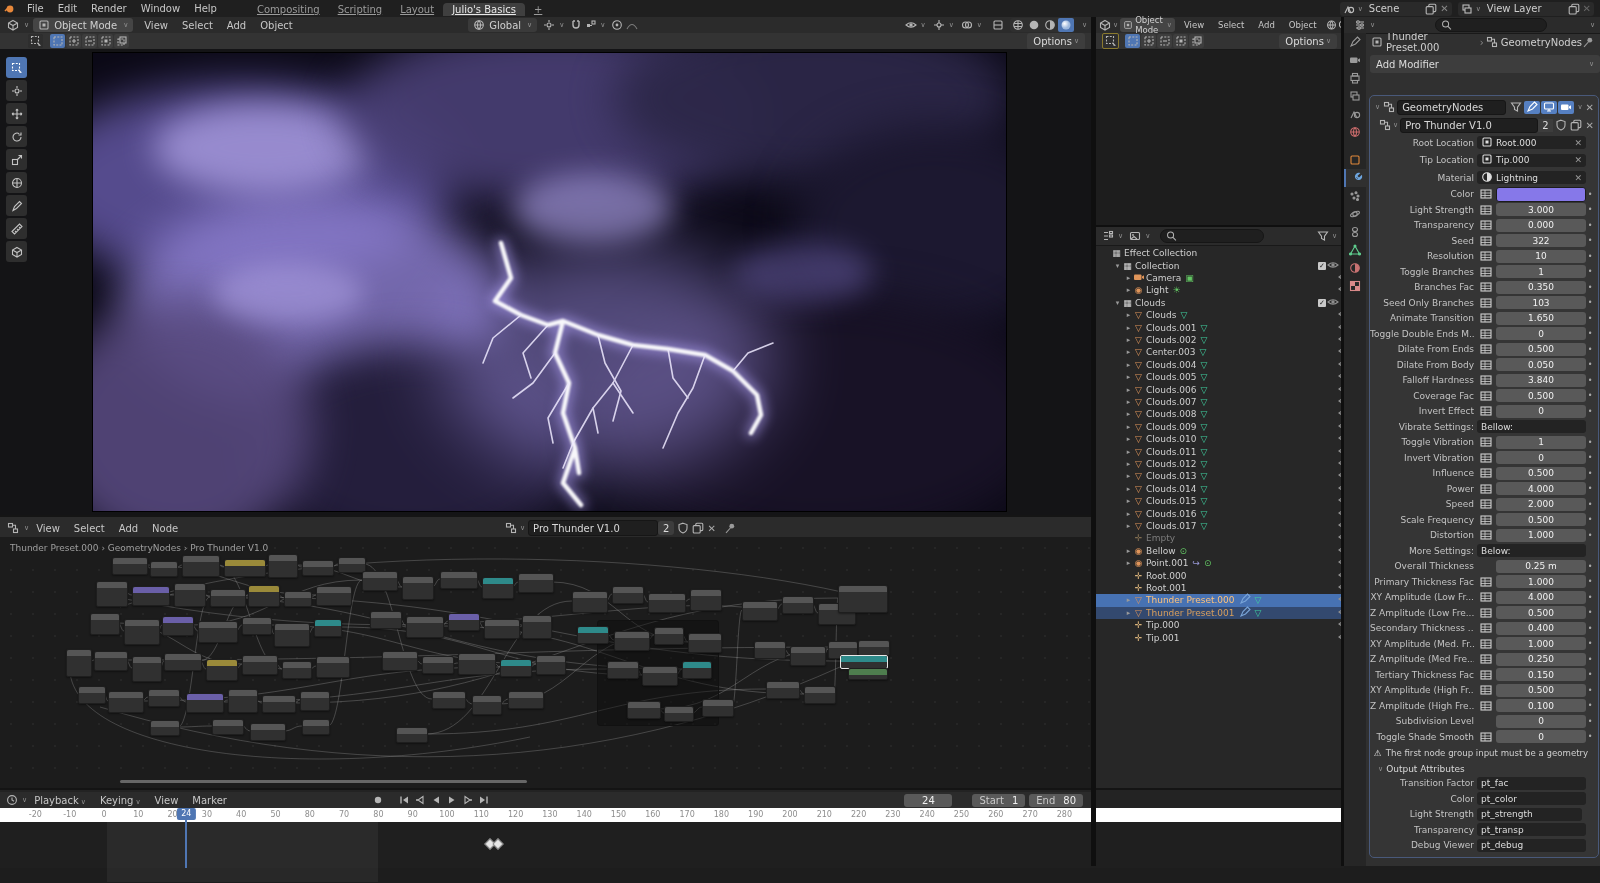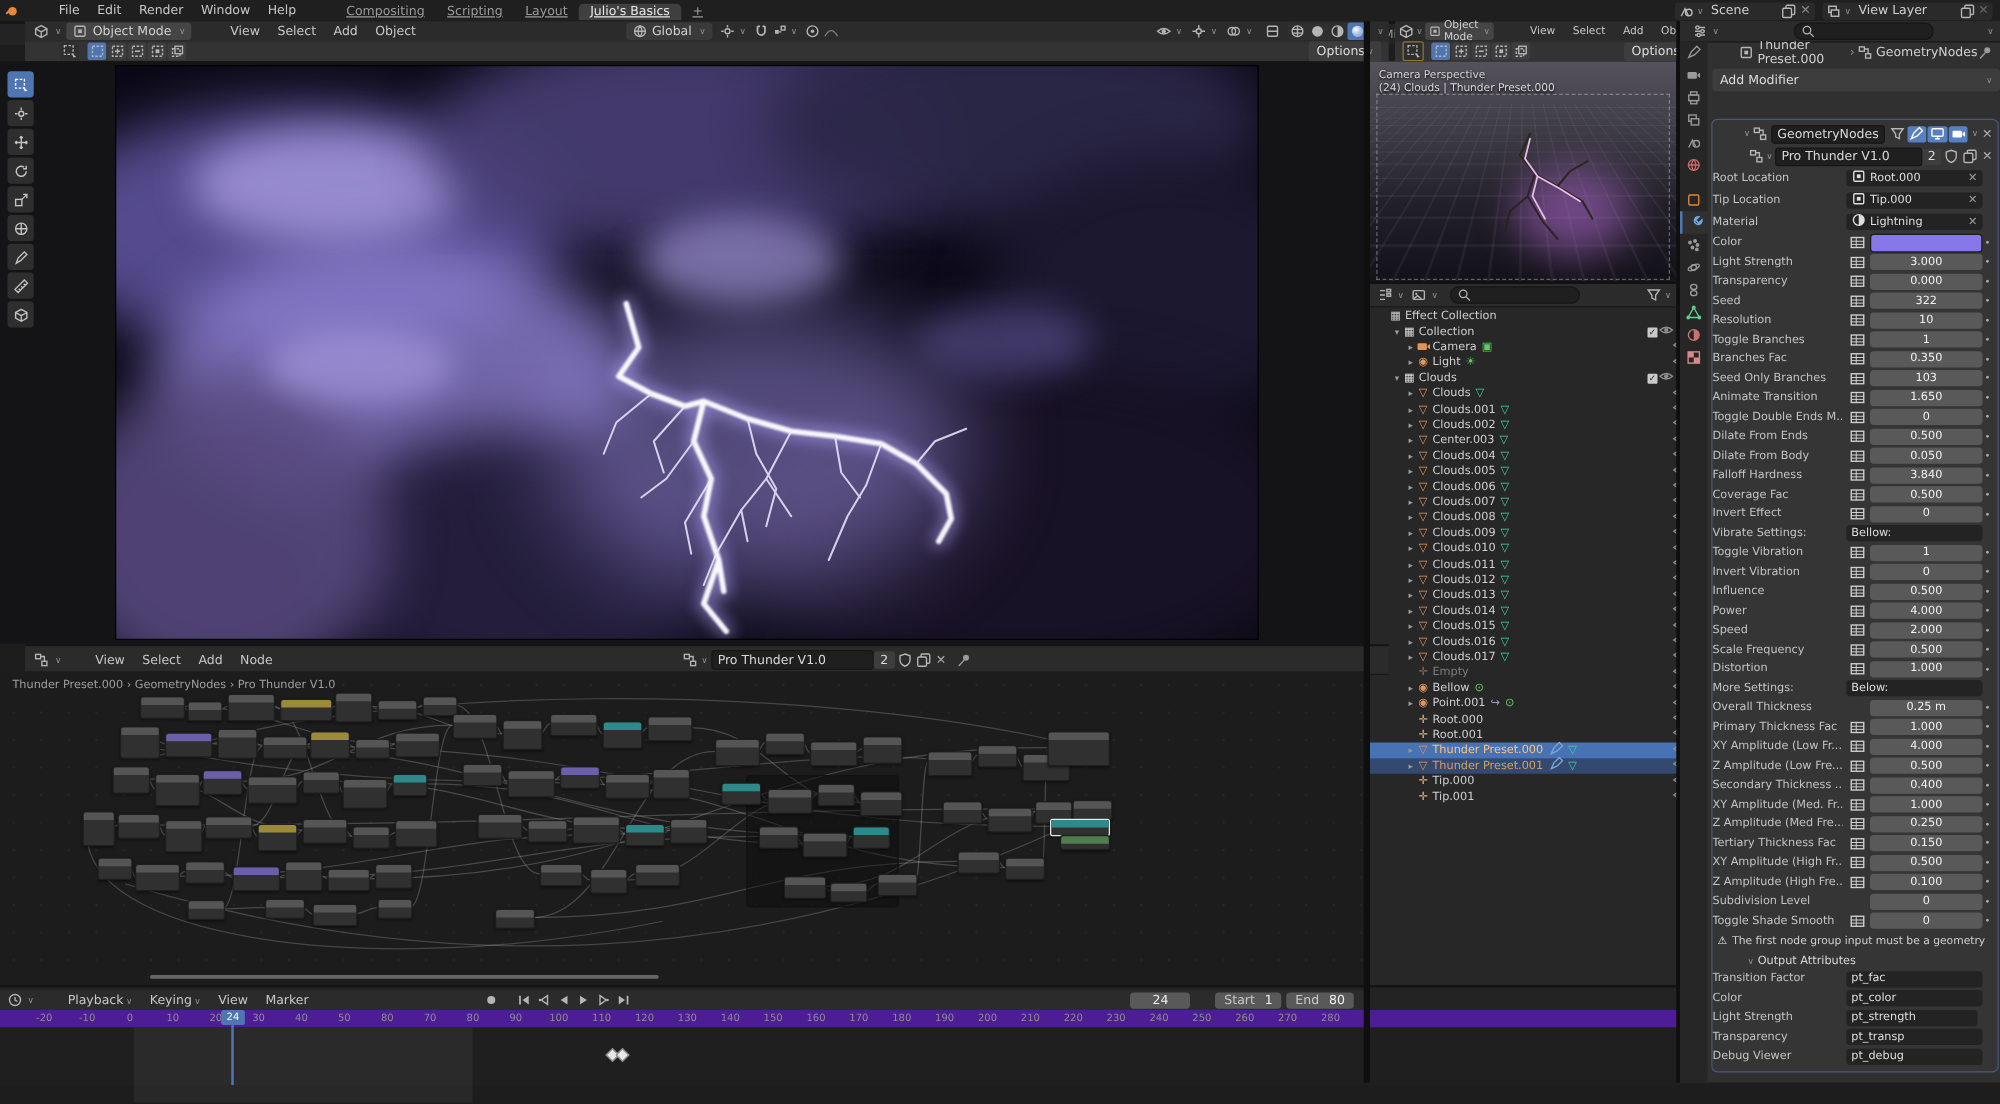--- a/index.html
+++ b/index.html
@@ -1,20 +1,20 @@
 <!DOCTYPE html>
 <html><head>
 <meta charset="utf-8">
 <style>
   html,body{margin:0;padding:0;background:#101010;}
   #app{position:relative;width:1600px;height:883px;overflow:hidden;
        font-family:"DejaVu Sans","Liberation Sans",sans-serif;font-size:10px;color:#cfcfcf;
        background:#1d1d1d;-webkit-font-smoothing:antialiased;}
   .abs{position:absolute;}
-  .row{display:flex;align-items:center;margin-left:20px;}
+  .row{display:flex;align-items:center;}
   .hdr{background:#2b2b2b;border-bottom:1px solid #191919;}
   .mi{padding:0 7px;color:#c7c7c7;cursor:default;}
   .chev{color:#8f8f8f;font-size:7px;margin-left:2px;}
   .btn{background:#454545;border-radius:3px;color:#dcdcdc;display:inline-flex;align-items:center;padding:1px 6px;height:15px;}
   .darkfield{background:#1f1f1f;border:1px solid #161616;border-radius:3px;color:#d8d8d8;display:flex;align-items:center;padding:0 4px;}
   .ico{display:inline-flex;align-items:center;justify-content:center;color:#b5b5b5;}
   .ico svg{display:block;}
   
   #topbar{left:0;top:0;width:1600px;height:17px;background:#1f1f1f;border-bottom:1px solid #131313;display:flex;align-items:center;}
   .tab{padding:1px 9px;color:#9b9b9b;border-radius:4px 4px 0 0;margin-top:1px;text-decoration:underline;}
@@ -57,41 +57,41 @@
   .ochk{width:8px;height:8px;background:#c9c9c9;border-radius:1px;color:#222;font-size:7px;line-height:8px;text-align:center;position:absolute;right:32px;}
   
   #props{left:1344px;top:17px;width:256px;height:849px;background:#303030;}
   #props-hdr{position:absolute;left:0;top:0;width:100%;height:16px;background:#2b2b2b;border-bottom:1px solid #191919;display:flex;align-items:center;}
   #proptabs{position:absolute;left:0;top:16px;width:22px;height:833px;background:#262626;}
   .ptab{width:22px;height:18px;display:flex;align-items:center;justify-content:center;}
   .ptab.active{background:#303030;border-left:2px solid #4f76b3;}
   #propbody{position:absolute;left:22px;top:16px;width:234px;height:833px;overflow:hidden;}
   #modpanel{position:absolute;left:3px;top:62px;width:228px;border:1px solid #49597a;border-radius:5px;background:#353535;padding-bottom:4px;}
   .prow{display:flex;align-items:center;height:15.5px;padding-right:4px;}
-  .plabel{width:104px;text-align:left;color:#c3c3c3;font-size:9px;white-space:nowrap;overflow:hidden;flex:0 0 104px;}
+  .plabel{width:104px;text-align:right;color:#c3c3c3;font-size:9px;white-space:nowrap;overflow:hidden;flex:0 0 104px;}
   .ptog{width:15px;height:12px;margin-left:4px;color:#cfcfcf;flex:0 0 15px;display:flex;align-items:center;justify-content:center;}
   .pfield{background:#595959;border-radius:3px;height:13px;flex:1;display:flex;align-items:center;justify-content:center;color:#f1f1f1;font-size:9px;margin-left:3px;}
   .pfield.dark{background:#232323;justify-content:flex-start;padding:0 4px;color:#dedede;}
   .pfield.color{border:1px solid #1c1c1c;}
   .pdot{width:8px;text-align:center;color:#a8a8a8;font-size:8px;flex:0 0 8px;}
   .bluebtn{background:#5680c2;border-radius:2px;width:16px;height:13px;display:inline-flex;align-items:center;justify-content:center;color:#fff;margin-left:1px;}
   
   #ne-hdr{left:0;top:515px;width:1091px;height:22px;background:#2b2b2b;border-top:2px solid #151515;border-bottom:1px solid #191919;}
   #ne-canvas{left:0;top:537px;width:1091px;height:251px;background:#1c1c1c;overflow:hidden;
      background-image:radial-gradient(#262626 1px,transparent 1px);background-size:22px 22px;}
   .node{position:absolute;background:#303030;border:1px solid #1e1e1e;border-radius:2px;box-shadow:0 1px 2px rgba(0,0,0,.4);}
   .node .nh{height:6px;border-radius:2px 2px 0 0;}
   .nc0{background:#555555;} .nc1{background:#9a8a3a;} .nc2{background:#6a5fa8;} .nc3{background:#2e8a8a;} .nc4{background:#4e7d4e;}
   .nframe{position:absolute;background:rgba(10,10,10,.45);border:1px solid #111;border-radius:3px;}
   #ne-crumb{position:absolute;left:10px;top:6px;color:#9f9f9f;font-size:9px;}
   #ne-scroll{position:absolute;left:120px;top:243px;width:407px;height:3px;background:#666;border-radius:2px;}
   
   #tl{left:0;top:788px;width:1344px;height:78px;background:#232323;border-top:2px solid #141414;}
   #tl-hdr{position:absolute;left:0;top:2px;width:1091px;height:16px;background:#2b2b2b;border-bottom:1px solid #191919;display:flex;align-items:center;}
-  #tl-ruler{position:absolute;left:0;top:18px;width:1344px;height:14px;background:#4c1d95;}
+  #tl-ruler{position:absolute;left:0;top:18px;width:1344px;height:14px;background:#ffffff;}
   .tick{position:absolute;top:2px;color:#8d8d8d;font-size:8px;transform:translateX(-50%);}
   #tl-tracks{position:absolute;left:0;top:32px;width:1344px;height:46px;background:#1f1f1f;}
   #tl-range{position:absolute;left:107px;top:0;width:271px;height:60px;background:rgba(255,255,255,.05);}
   #playhead{position:absolute;top:18px;width:2px;height:60px;background:#4f76b3;}
   #playbadge{position:absolute;top:18px;transform:translateX(-50%);background:#4f76b3;color:#fff;font-size:8px;padding:0 4px;border-radius:2px;height:12px;line-height:12px;}
   .kf{position:absolute;width:6px;height:6px;background:#e8e8e8;transform:rotate(45deg);border:1px solid #888;}
   .tlfield{background:#595959;border-radius:3px;height:13px;display:flex;align-items:center;justify-content:center;padding:0 7px;color:#f0f0f0;margin-left:4px;}
   .trbtn{width:16px;height:13px;display:flex;align-items:center;justify-content:center;color:#c9c9c9;}
   
   #status{left:0;top:866px;width:1600px;height:17px;background:#232323;border-top:1px solid #101010;display:flex;align-items:center;color:#9a9a9a;font-size:9px;}
@@ -527,36 +527,20 @@
               <rect x="4" y="2" width="6" height="6"></rect>
             </svg>
           </span>
         </span>
     </span>
     <span style="flex:1"></span>
     <span class="btn" style="background:#3d3d3d;margin-right:4px;height:13px">
       <span>Options</span>
         <span class="chev">∨</span>
     </span>
-  </div>
-  <div id="vpcam-canvas" class="abs">
-    <div style="position:absolute;inset:0;background:linear-gradient(180deg,#55525c 0%,#3b3942 35%,#211f28 65%,#131118 100%)"></div>
-    <div id="camgridwrap">
-        <div id="camgrid"></div>
-      </div>
-    <div id="camframe"></div>
-    <div class="blob" style="left:115px;top:85px;width:95px;height:70px;background:#b06ad0;opacity:.55;filter:blur(16px)"></div>
-    <svg width="245" height="178" style="position:absolute;left:0;top:0">
-      <g fill="none" stroke-linecap="round">
-        <path d="M128,58 L120,75 132,90 126,108 138,128 150,142 M132,90 L150,100 170,112 178,126 M150,100 L160,88 174,80 M126,108 L112,120 108,136" stroke="#2a2318" stroke-width="1.6" opacity=".9"></path>
-        <path d="M128,62 L124,78 134,92 130,108 140,126 M134,92 L152,102 168,112" stroke="#f2c4ef" stroke-width="1.4" opacity=".95" style="filter:blur(.4px)"></path>
-      </g>
-    </svg>
-    <span class="camtxt" style="left:7px;top:6px">Camera Perspective</span>
-    <span class="camtxt" style="left:7px;top:17px">(24) Clouds | Thunder Preset.000</span>
   </div>
 
   <div id="outliner" class="abs">
     <div id="outliner-hdr">
       <span class="ico" style="width:16px;margin-left:4px">
           <svg width="12" height="12" viewBox="0 0 12 12" fill="none" stroke="currentColor" stroke-width="1.1">
             <path d="M2,2.5 H6 M2,6 H6 M2,9.5 H6"></path>
             <rect x="7.5" y="1.5" width="3" height="2"></rect>
             <rect x="7.5" y="5" width="3" height="2"></rect>
           </svg>

